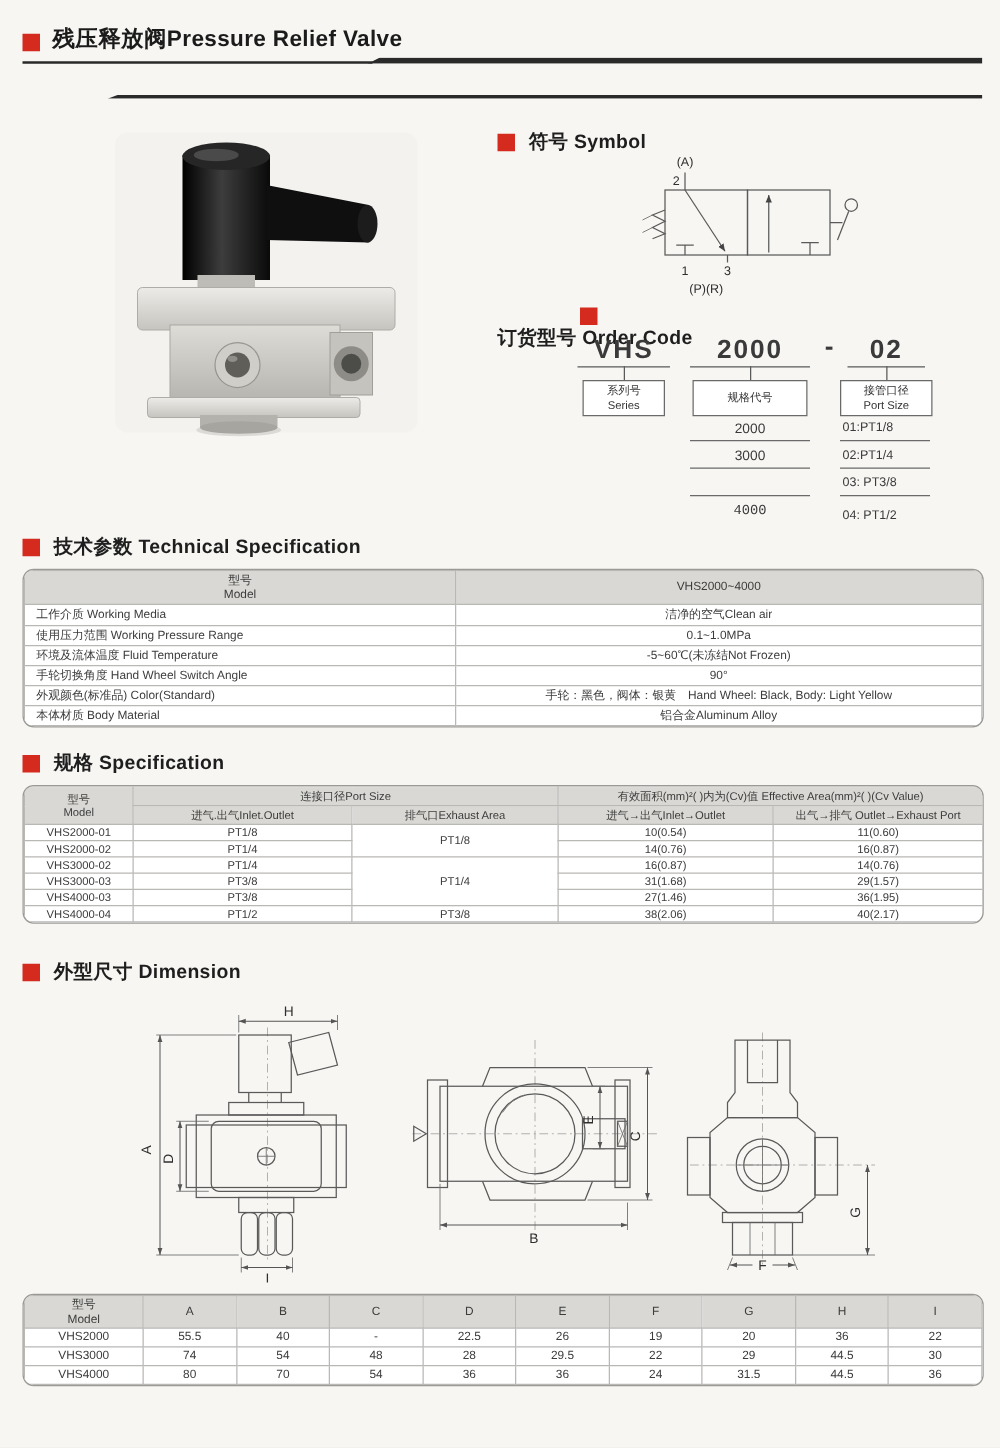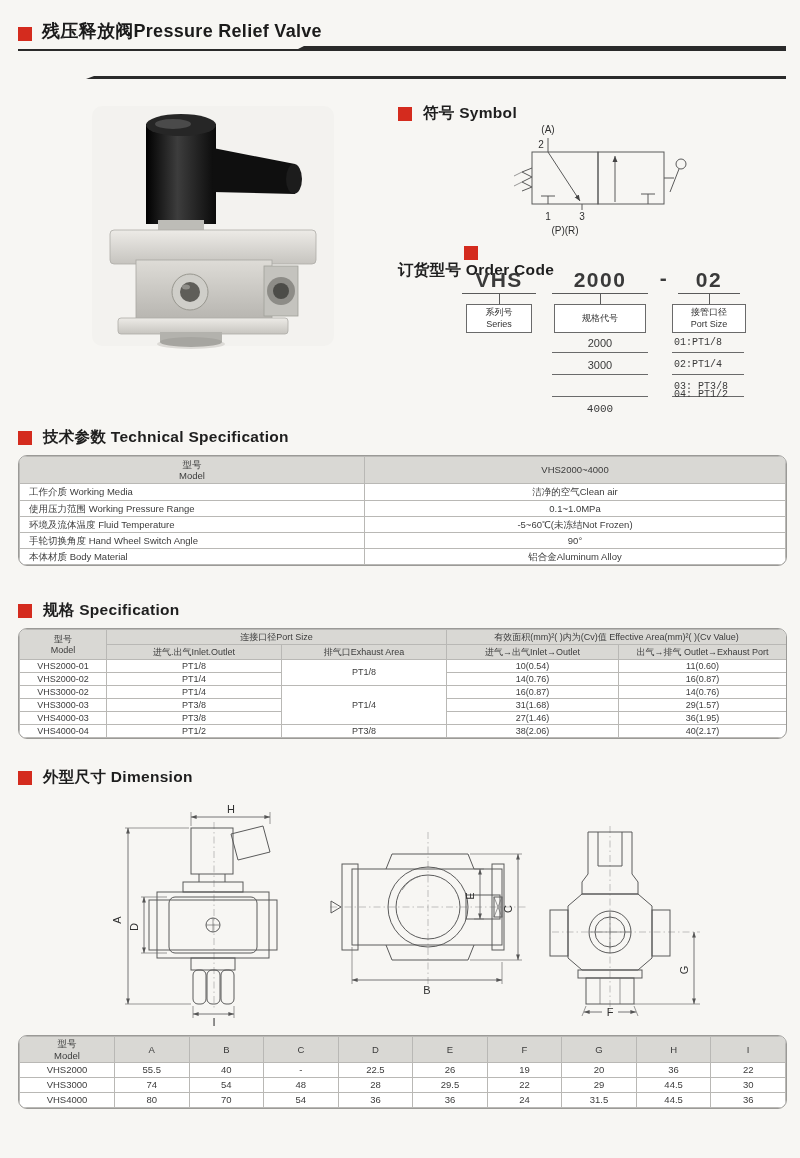--- a/index.html
+++ b/index.html
@@ -16,21 +16,21 @@
   .hdr{background:#d9d8d4;}
   .tleft{text-align:left;padding-left:9px;}
   .t95{font-size:9.5px;}
   .t90{font-size:9px;}
   .code{position:absolute;font-size:21px;font-weight:bold;color:#3a3a3a;letter-spacing:1.5px;text-align:center;}
   .code-ul{position:absolute;height:0;border-top:1.5px solid #5a5a5a;}
   .opt-ul{position:absolute;height:0;border-top:1px solid #6a6a6a;}
   .conn{position:absolute;width:0;border-left:1px solid #5a5a5a;}
   .obox{position:absolute;border:1px solid #6a6a6a;background:#fff;font-size:9px;color:#333;display:flex;flex-direction:column;align-items:center;justify-content:center;line-height:1.3;text-align:center;}
   .opt{position:absolute;font-size:11px;color:#3a3a3a;text-align:center;}
-  .optl{position:absolute;font-size:10px;color:#3a3a3a;text-align:left;font-family:Liberation Mono, monospace;}
+  .optl{position:absolute;font-size:10px;color:#3a3a3a;text-align:left;}
   svg .ln{stroke:#5a5a5a;stroke-width:1;fill:none;}
   svg .thin{stroke:#6e6e6e;stroke-width:.7;fill:none;}
   svg .cl{stroke:#9a9a9a;stroke-width:.6;fill:none;stroke-dasharray:7 3 1.5 3;}
   svg .dim{stroke:#555;stroke-width:.8;fill:none;}
   svg .dtx{font-family:"Liberation Sans",sans-serif;font-size:11px;fill:#2f2f2f;}
   svg .stx{font-family:"Liberation Sans",sans-serif;font-size:10px;fill:#2f2f2f;}
 </style>
 </head>
 <body>
 
@@ -142,21 +142,21 @@
   <div class="opt" style="left:552px;top:359px;width:96px;">3000</div>
   <div class="opt-ul" style="left:552px;top:374px;width:96px;"></div>
   <div class="opt" style="left:552px;top:403px;width:96px;font-family:Liberation Mono, monospace;">4000</div>
   <div class="opt-ul" style="left:552px;top:396px;width:96px;"></div>
   <div class="optl" style="left:674px;top:337px;width:72px;">01:PT1/8</div>
   <div class="opt-ul" style="left:672px;top:352px;width:72px;"></div>
   <div class="optl" style="left:674px;top:359px;width:72px;">02:PT1/4</div>
   <div class="opt-ul" style="left:672px;top:374px;width:72px;"></div>
   <div class="optl" style="left:674px;top:381px;width:72px;">03: PT3/8</div>
   <div class="opt-ul" style="left:672px;top:396px;width:72px;"></div>
-  <div class="optl" style="left:674px;top:389px;width:72px;">04: PT1/2</div>
+  <div class="optl" style="left:674px;top:407px;width:72px;">04: PT1/2</div>
 
   <div class="sec-title" style="left:18px;top:427px;">
     <span class="bullet"></span>
     <span>技术参数 Technical Specification</span>
   </div>
   <div class="tbl-wrap" style="left:18px;top:455px;width:767px;">
     <table class="t95">
       <colgroup>
           <col style="width:345px;">
           <col>
@@ -177,20 +177,24 @@
             <td class="tleft">使用压力范围 Working Pressure Range</td>
             <td>0.1~1.0MPa</td>
           </tr>
       <tr style="height:16px;">
             <td class="tleft">环境及流体温度 Fluid Temperature</td>
             <td>-5~60℃(未冻结Not Frozen)</td>
           </tr>
       <tr style="height:16px;">
             <td class="tleft">手轮切换角度 Hand Wheel Switch Angle</td>
             <td>90°</td>
+          </tr>
+      <tr style="height:16px;">
+            <td class="tleft">外观颜色(标准品) Color(Standard)</td>
+            <td>手轮：黑色，阀体：银黄　Hand Wheel: Black, Body: Light Yellow</td>
           </tr>
       <tr style="height:16px;">
             <td class="tleft">本体材质 Body Material</td>
             <td>铝合金Aluminum Alloy</td>
           </tr>
     </tbody>
       </table>
   </div>
 
   <div class="sec-title" style="left:18px;top:600px;">

